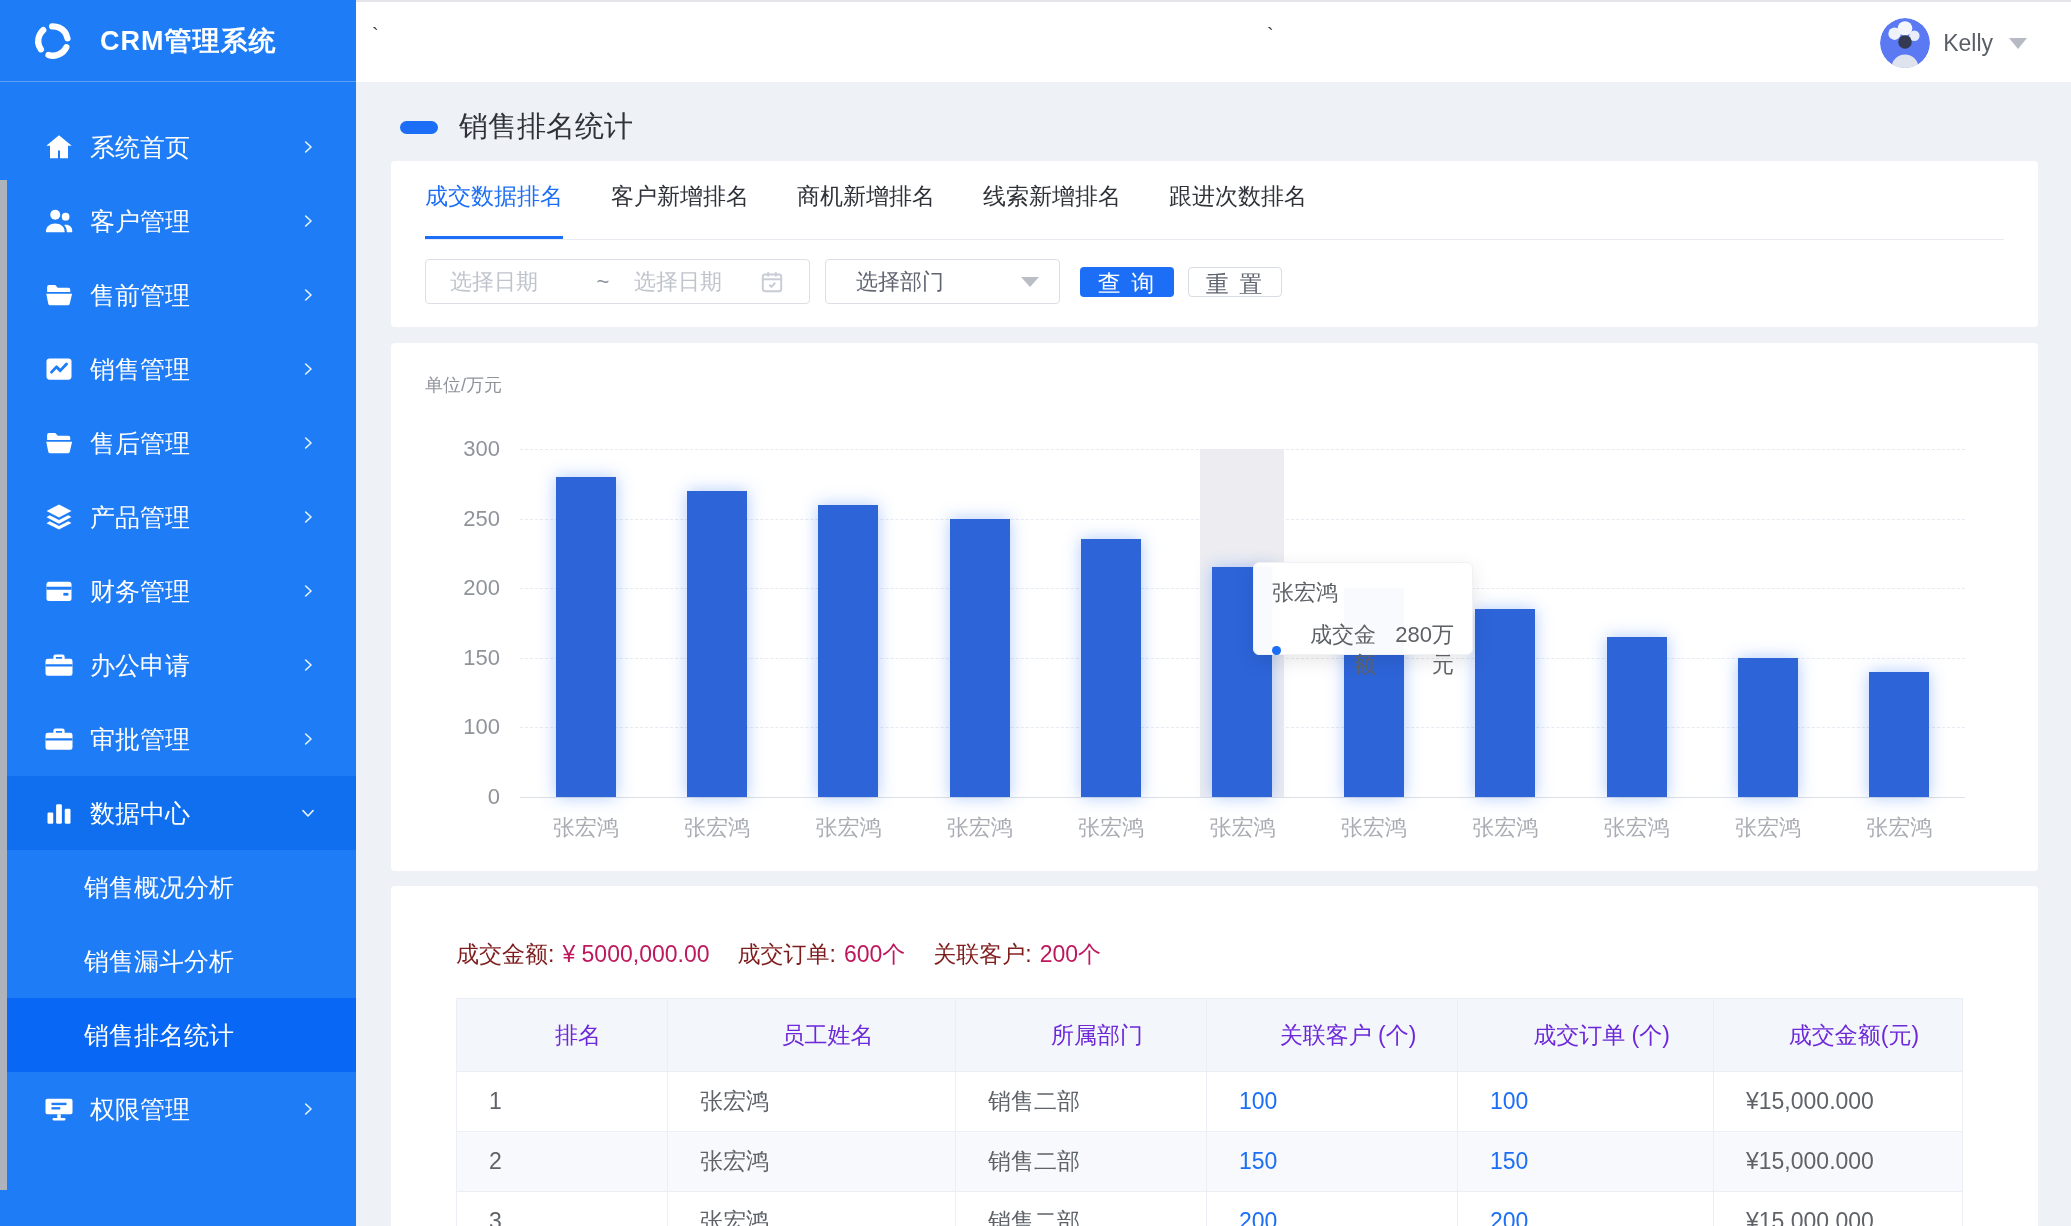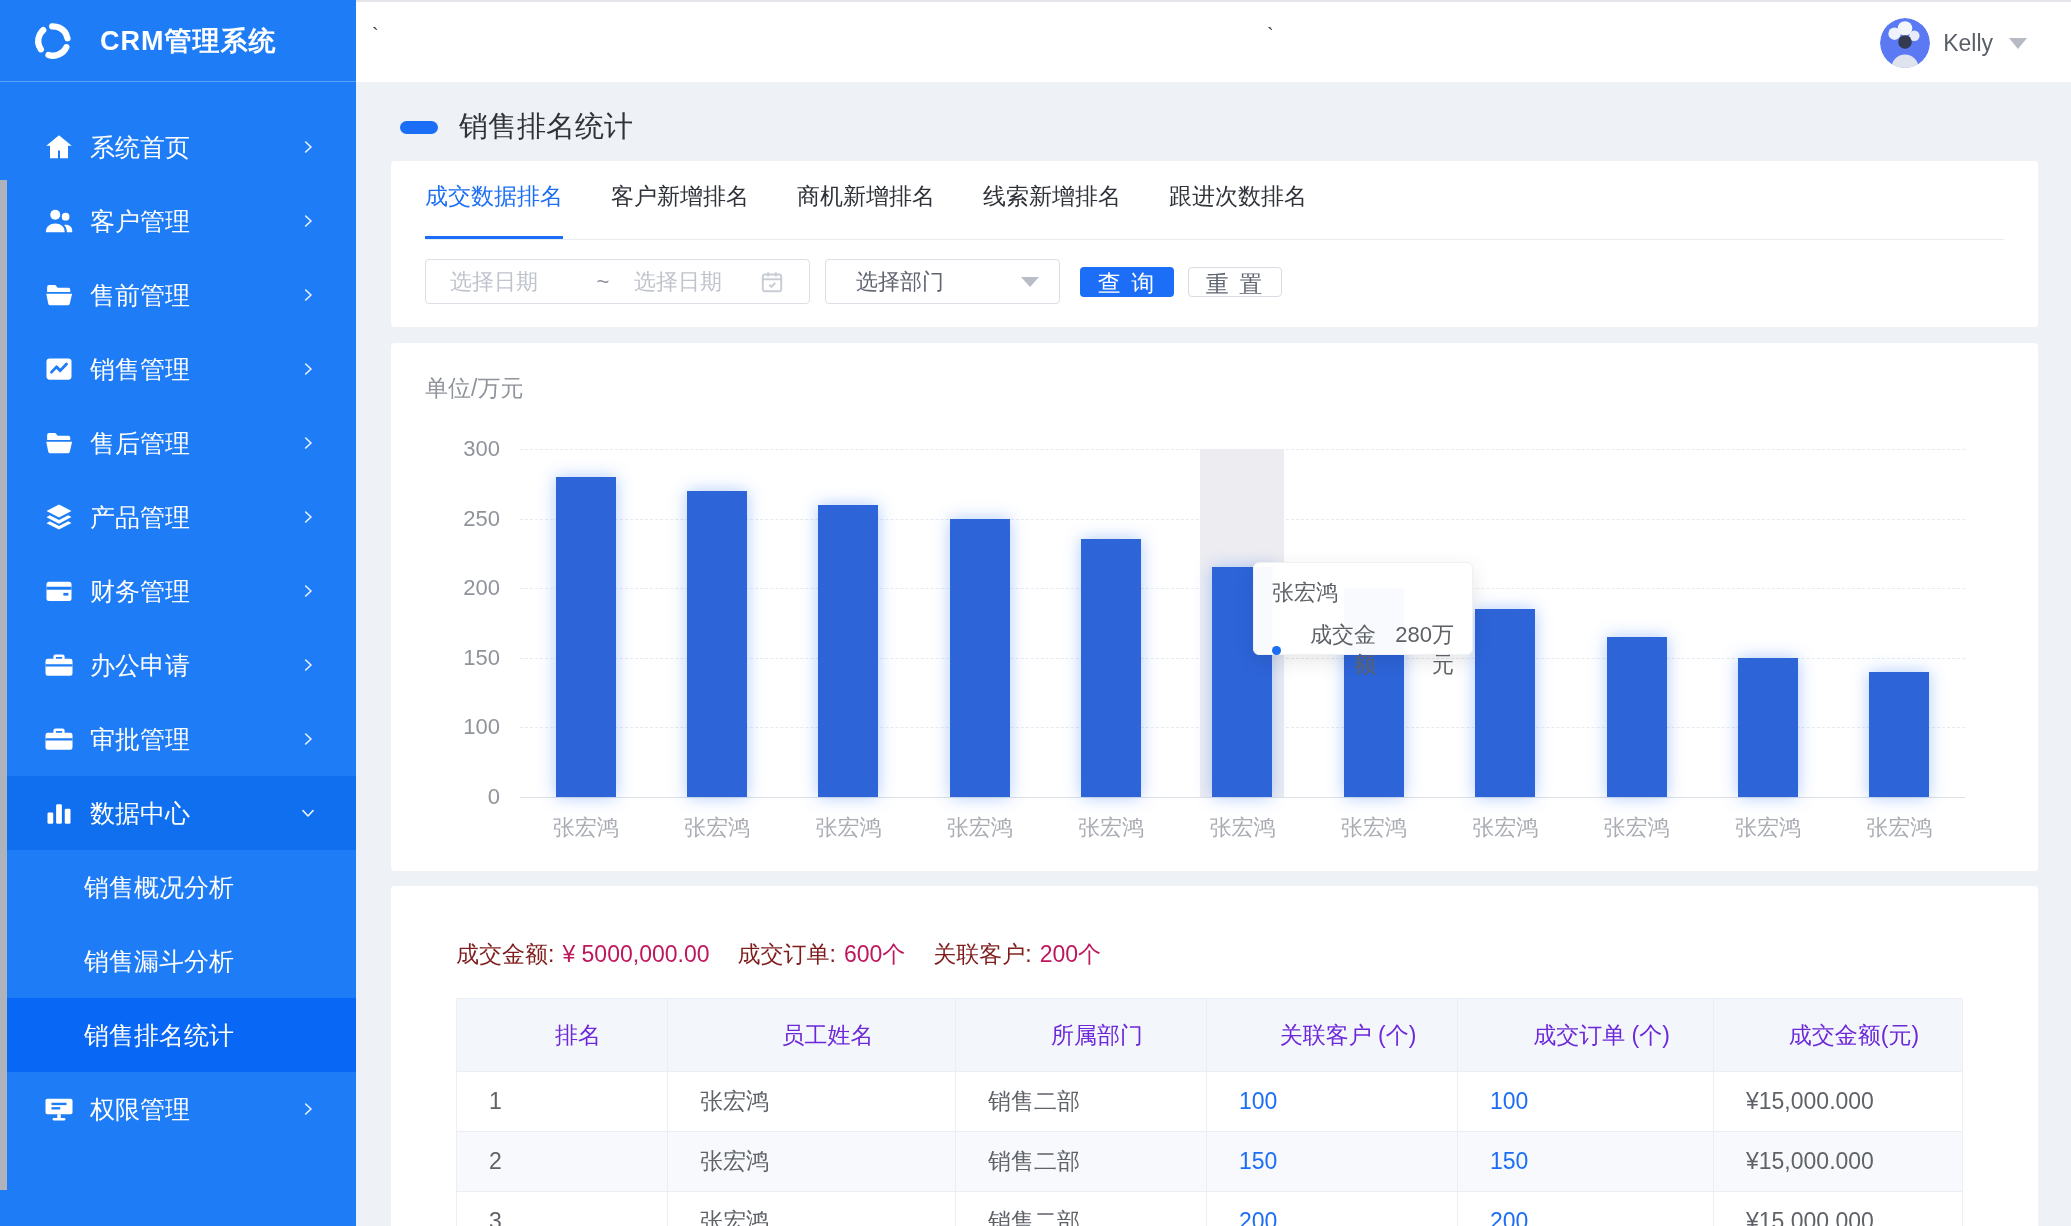--- a/index.html
+++ b/index.html
@@ -58,21 +58,21 @@
   .sel-ph{font-size:22px;color:#5f6470;flex:1;}
   .tri{width:0;height:0;border-left:9px solid transparent;border-right:9px solid transparent;
        border-top:10px solid #b9bdc5;}
   .btn{height:30px;width:94px;border-radius:4px;font-size:23px;border:none;cursor:pointer;
        font-family:inherit;letter-spacing:2px;}
   .btn.primary{background:#1b6ef5;color:#fff;margin-left:20px;}
   .btn.plain{background:#fff;color:#5f6470;border:1px solid #d8dce3;margin-left:14px;}
 
   
   .chart-card{margin-top:16px;height:528px;position:relative;}
-  .unit{position:absolute;left:34px;top:30px;font-size:23px;color:#8f939a;}
+  .unit{position:absolute;left:34px;top:30px;font-size:18px;color:#8f939a;}
   .plot{position:absolute;left:129px;top:106px;width:1445px;height:348px;border-bottom:1px solid #dde0e6;}
   .gl{position:absolute;left:0;width:100%;border-top:1px dashed #e7eaf0;height:0;}
   .ytick{position:absolute;left:-112px;width:92px;text-align:right;font-size:22px;color:#8f939a;}
   .slots{position:absolute;inset:0;display:flex;}
   .slot{flex:1;position:relative;display:flex;align-items:flex-end;justify-content:center;}
   .hoverband{position:absolute;top:0;bottom:0;left:50%;transform:translateX(-50%);width:84px;background:#ededf1;}
   .bar{width:60px;position:relative;box-shadow:0 0 16px rgba(80,140,250,.45);}
   .xlabels{position:absolute;left:129px;top:470px;width:1445px;display:flex;}
   .xlabels span{flex:1;text-align:center;font-size:22px;color:#a9acb3;}
   .tooltip{position:absolute;left:862px;top:219px;width:220px;height:93px;background:rgba(255,255,255,.97);

